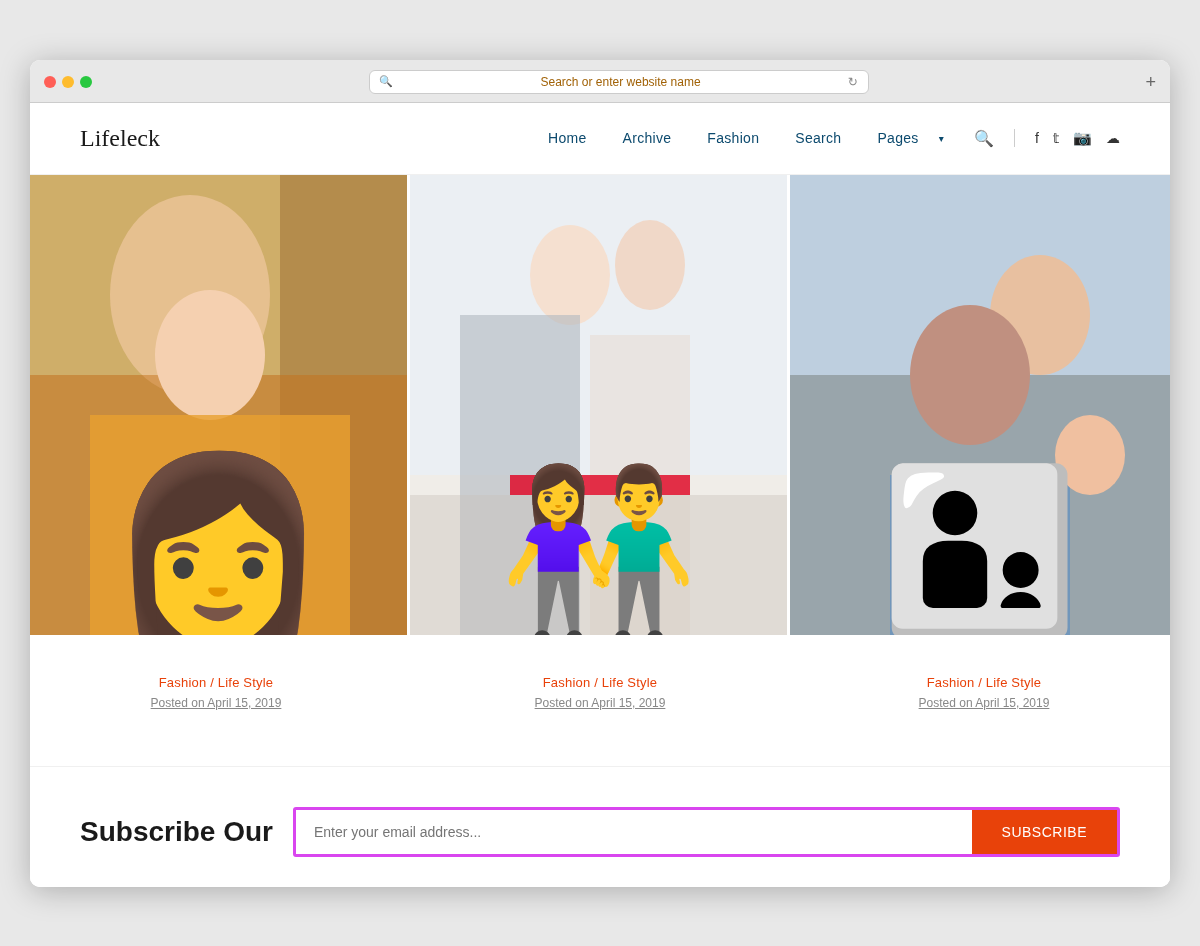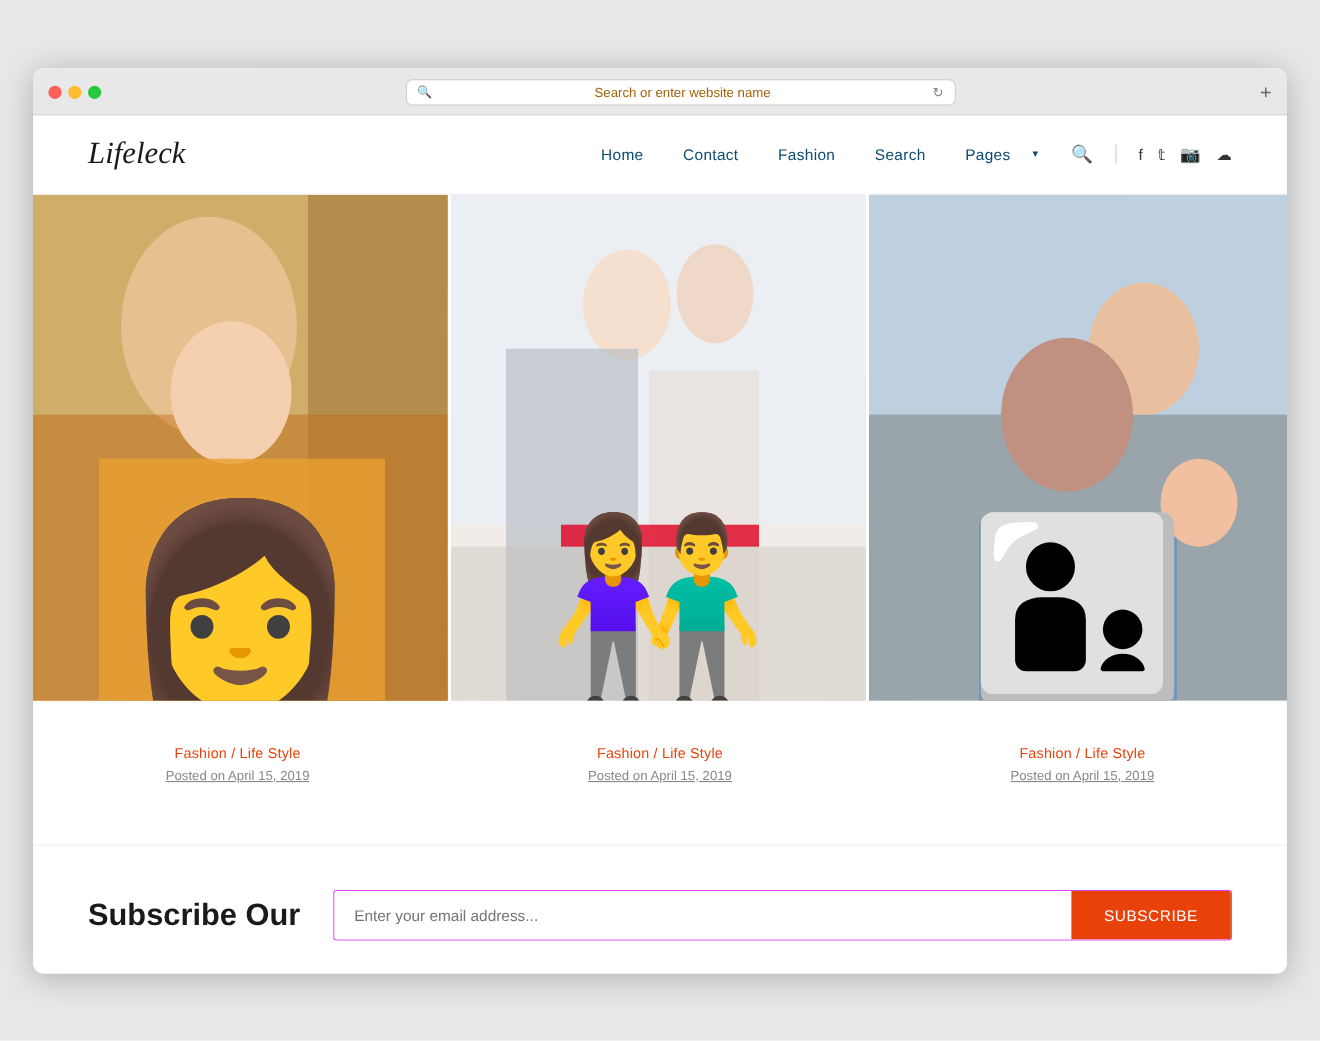--- a/index.html
+++ b/index.html
@@ -89,22 +89,21 @@
     .nav {
       display: flex;
       align-items: center;
       padding: 0 50px;
       height: 72px;
       border-bottom: 1px solid #f0f0f0;
     }
 
     .logo {
       font-family: Georgia, serif;
-      font-style: italic;
-      font-size: 28px;
+      font-size: 24px;
       font-weight: 400;
       color: #1a1a1a;
       margin-right: auto;
     }
 
     .nav-links {
       display: flex;
       align-items: center;
       gap: 36px;
       margin-right: 30px;
@@ -248,34 +247,34 @@
       text-decoration: underline;
     }
 
     
     .subscribe-section {
       background: #fff;
       padding: 40px 50px 30px;
       border-top: 1px solid #f0f0f0;
       display: flex;
       align-items: center;
-      gap: 30px;
+      gap: 20px;
     }
 
     .subscribe-title {
       font-size: 28px;
       font-weight: 600;
       color: #1a1a1a;
       white-space: nowrap;
     }
 
     .subscribe-input-area {
       flex: 1;
       display: flex;
-      border: 1px solid #d946ef;
+      border: 3px solid #d946ef;
       border-radius: 3px;
       overflow: hidden;
     }
 
     .subscribe-input {
       flex: 1;
       padding: 14px 18px;
       border: none;
       outline: none;
       font-size: 14px;
@@ -326,21 +325,21 @@
     <button class="new-tab-btn">+</button>
   </div>
 
   <div class="website">
 
     <nav class="nav">
       <span class="logo">Lifeleck</span>
 
       <div class="nav-links">
         <a class="nav-link" href="#">Home</a>
-        <a class="nav-link" href="#">Contact</a>
+        <a class="nav-link" href="#">Archive</a>
         <a class="nav-link" href="#">Fashion</a>
         <a class="nav-link" href="#">Search</a>
         <a class="nav-link pages-link" href="#">
           <span>Pages</span>
           <span class="chevron-down">▾</span>
         </a>
       </div>
 
       <div class="nav-icons">
         <span class="nav-icon" style="font-size:16px;">🔍</span>

